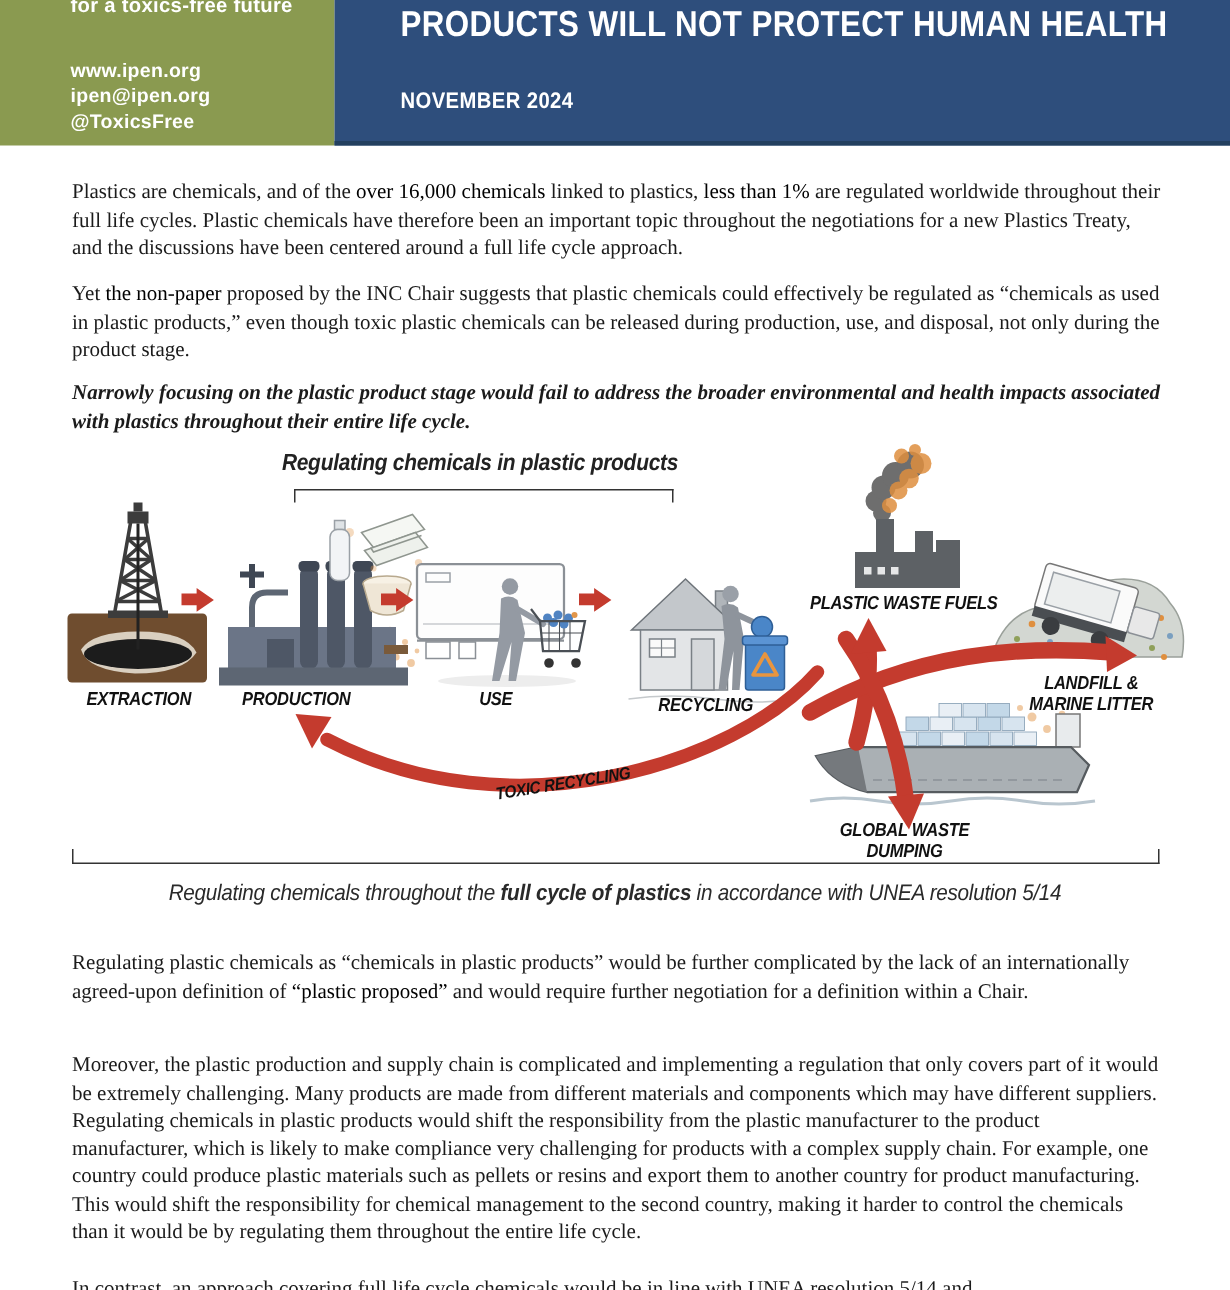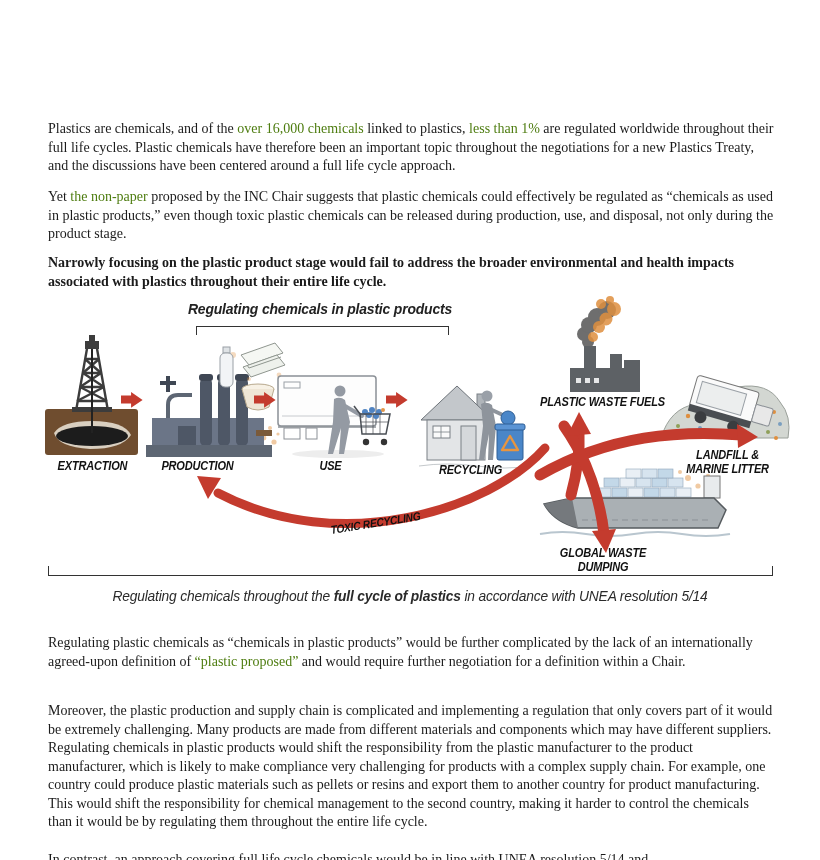--- a/index.html
+++ b/index.html
@@ -12,22 +12,22 @@
   .tagline{position:absolute;top:-4px;left:47px;font-size:13.5px;font-weight:bold;letter-spacing:.2px;white-space:nowrap;}
   .contact{position:absolute;top:38px;left:47px;font-size:13px;font-weight:bold;line-height:17px;letter-spacing:.2px;}
   .title-panel{position:absolute;top:0;left:223px;width:597px;height:94px;background:#2e4e7c;
                border-bottom:3px solid #23405f;color:#ffffff;font-family:"Liberation Sans",sans-serif;}
   .doc-title{position:absolute;top:3px;left:44px;font-size:24px;font-weight:bold;white-space:nowrap;
              transform:scaleX(.87);transform-origin:left center;letter-spacing:.3px;}
   .doc-date{position:absolute;top:59px;left:44px;font-size:15px;font-weight:bold;
             transform:scaleX(.9);transform-origin:left center;letter-spacing:.3px;}
   
   .body-text{position:absolute;left:48px;width:726px;margin:0;font-size:14px;line-height:18.5px;text-align:left;}
-  .bold-para{font-weight:bold;}
-  .inline-link{color:#4d7c0f;cursor:pointer;}
+  .bold-para{font-weight:bold;font-style:italic;}
+  .inline-link{color:#000000;cursor:pointer;}
   
   .diagram{position:absolute;top:296px;left:0;width:820px;height:316px;margin:0;font-style:italic;}
   .d-title{position:absolute;top:4px;left:120px;width:400px;text-align:center;
            font-family:"Liberation Sans",sans-serif;font-weight:bold;font-size:15.5px;color:#222;
            transform:scaleX(.9);letter-spacing:-.2px;}
   .bracket-top{position:absolute;top:30px;left:196px;width:251px;height:8px;
                border-top:1.5px solid #333;border-left:1.5px solid #333;border-right:1.5px solid #333;}
   .bracket-bottom{position:absolute;top:270px;left:48px;width:723px;height:9px;
                   border-bottom:1.5px solid #333;border-left:1.5px solid #333;border-right:1.5px solid #333;}
   .dlabel{position:absolute;text-align:center;font-family:"Liberation Sans",sans-serif;font-weight:bold;
@@ -38,20 +38,34 @@
   .d-caption .seg-bold{font-weight:bold;}
   .dicon{position:absolute;}
   .arrows{position:absolute;top:0;left:0;pointer-events:none;}
   .rot{transform:scaleX(.88) rotate(-8deg);}
 </style>
 </head>
 <body>
 
 <div class="page">
 
+  <header class="masthead">
+    <div class="brand-panel">
+      <div class="tagline">for a toxics-free future</div>
+      <div class="contact">
+        <div>www.ipen.org</div>
+        <div>ipen@ipen.org</div>
+        <div>@ToxicsFree</div>
+      </div>
+    </div>
+    <div class="title-panel">
+      <div class="doc-title">PRODUCTS WILL NOT PROTECT HUMAN HEALTH</div>
+      <div class="doc-date">NOVEMBER 2024</div>
+    </div>
+  </header>
 
   <p class="body-text" style="top:120px"><span>Plastics are chemicals, and of the </span><span class="inline-link">over 16,000 chemicals</span><span> linked to plastics, </span><span class="inline-link">less than 1%</span><span> are regulated worldwide throughout their full life cycles. Plastic chemicals have therefore been an important topic throughout the negotiations for a new Plastics Treaty, and the discussions have been centered around a full life cycle approach.</span></p>
   <p class="body-text" style="top:188px"><span>Yet </span><span class="inline-link">the non-paper</span><span> proposed by the INC Chair suggests that plastic chemicals could effectively be regulated as “chemicals as used in plastic products,” even though toxic plastic chemicals can be released during production, use, and disposal, not only during the product stage.</span></p>
   <p class="body-text bold-para" style="top:254px"><span>Narrowly focusing on the plastic product stage would fail to address the broader environmental and health impacts associated with plastics throughout their entire life cycle.</span></p>
 
   <figure class="diagram">
 
     <div class="d-title">Regulating chemicals in plastic products</div>
     <div class="bracket-top"></div>
 

